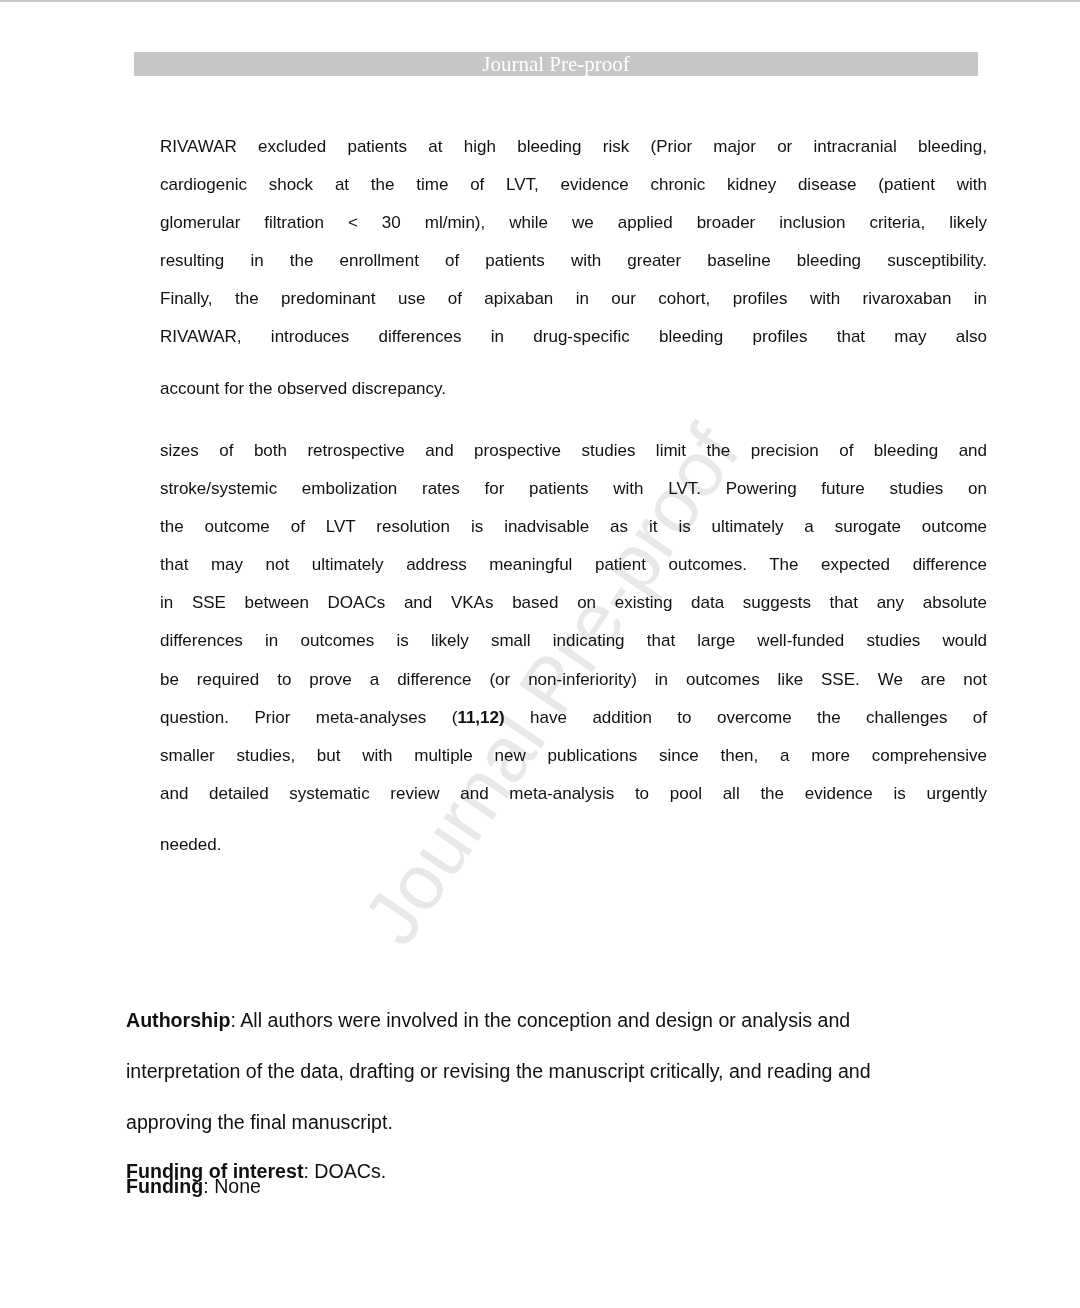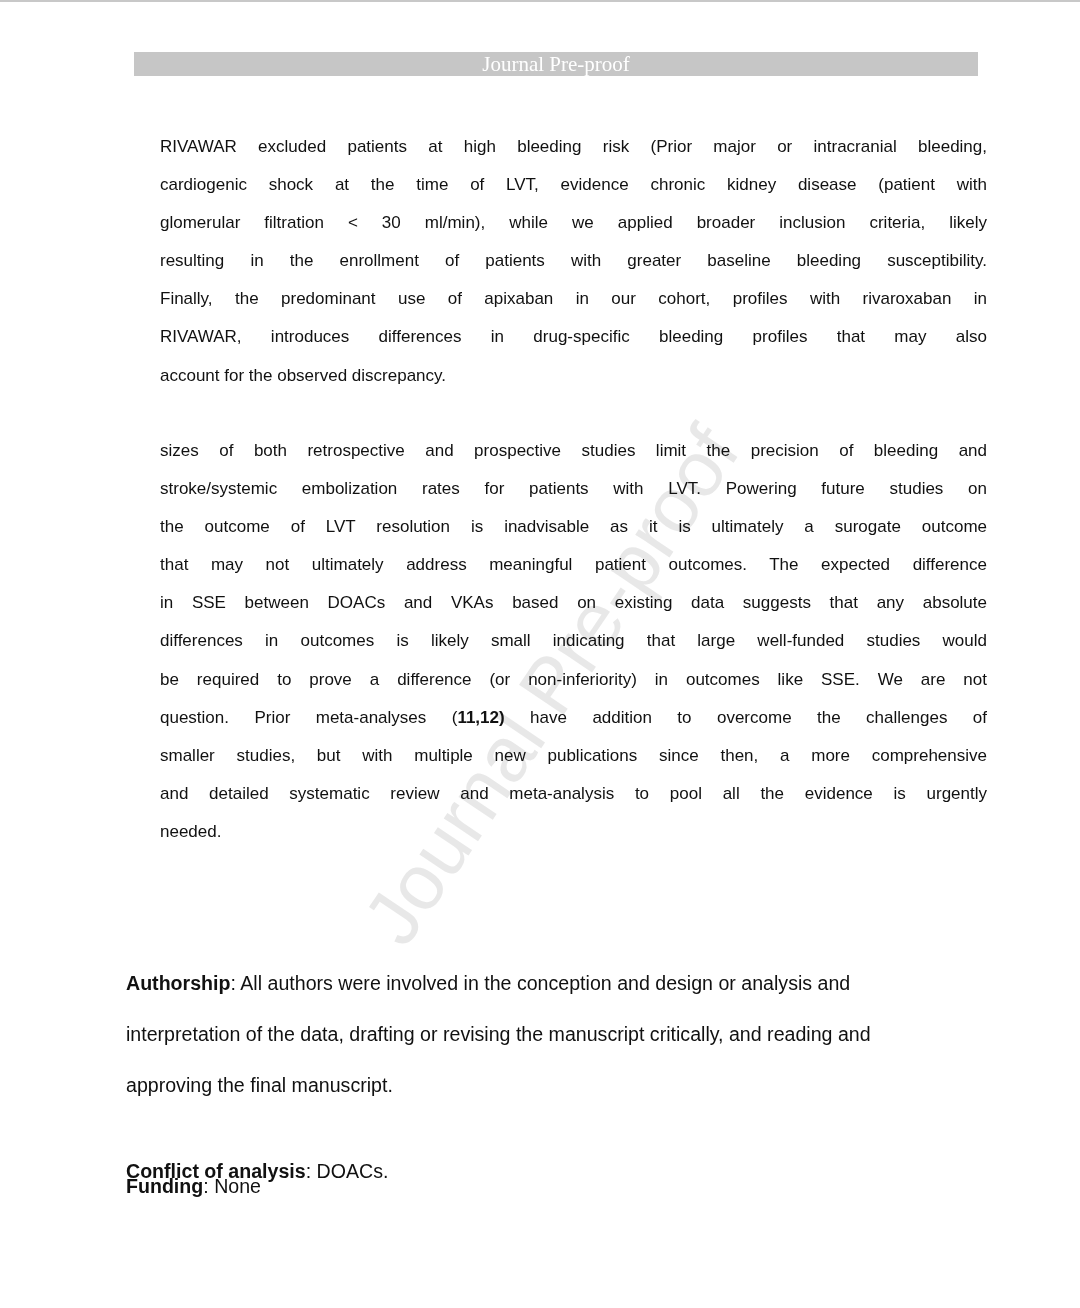--- a/index.html
+++ b/index.html
@@ -44,34 +44,35 @@
     margin: 0;
   }
   .body-text .line {
     display: block;
     text-align: justify;
     text-align-last: justify;
     white-space: nowrap;
   }
   .body-text .line.last {
     text-align-last: left;
+    margin-top: 13px;
   }
   .p1 { top: 128px; }
   .p2 { top: 432px; }
   .indent { padding-left: 99px; }
   .bold { font-weight: bold; }
   .decl {
     position: absolute;
     left: 126px;
     font-size: 19.6px;
     margin: 0;
     white-space: nowrap;
   }
   .decl-line { display: block; height: 51px; line-height: 51px; }
-  .d1 { top: 958px; }
+  .d1 { top: 995px; }
   .d2 { top: 1146px; line-height: 51px; }
   .d3 { top: 1161px; line-height: 51px; }
   .watermark {
     position: absolute;
     left: 250px;
     top: 640px;
     font-size: 78px;
     color: rgba(190,190,190,0.35);
     transform: rotate(-56deg);
     transform-origin: center;
@@ -114,18 +115,18 @@
   <span class="line last">needed.</span>
 </p>
 
 <div class="decl d1">
   <span class="decl-line"><span class="bold">Authorship</span><span>: All authors were involved in the conception and design or analysis and</span></span>
   <span class="decl-line">interpretation of the data, drafting or revising the manuscript critically, and reading and</span>
   <span class="decl-line">approving the final manuscript.</span>
 </div>
 
 <div class="decl d2">
-  <span class="bold">Conflict of analysis</span><span>: DOACs.</span>
+  <span class="bold">Funding of interest</span><span>: DOACs.</span>
 </div>
 
 <div class="decl d3">
   <span class="bold">Funding</span><span>: None</span>
 </div>
 
 </body></html>

